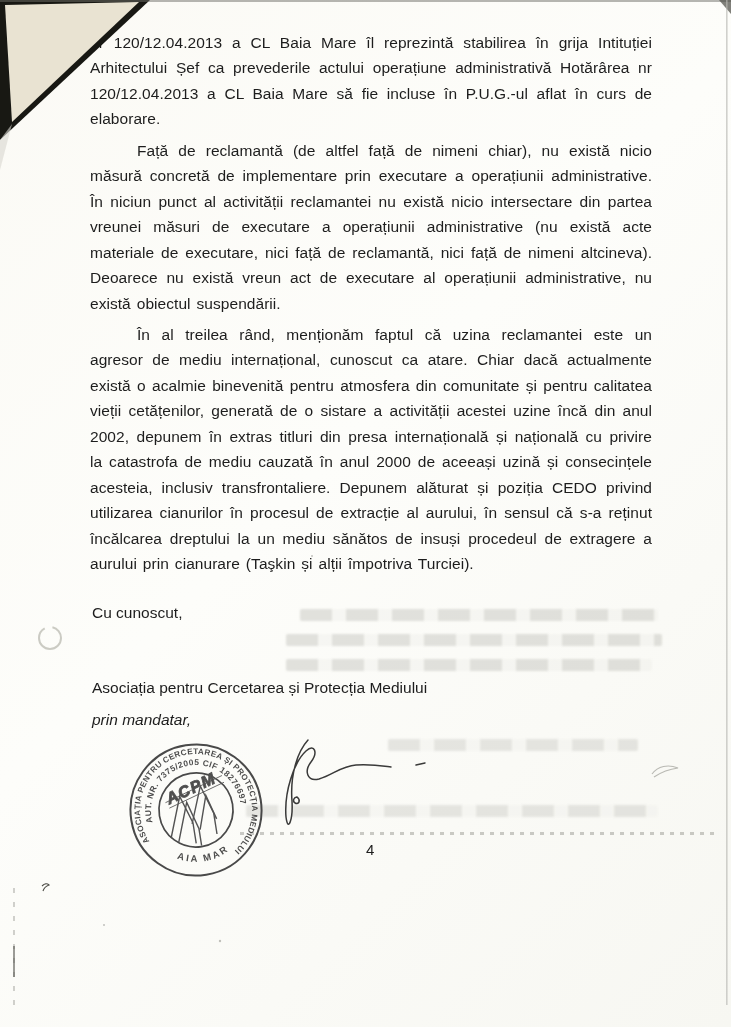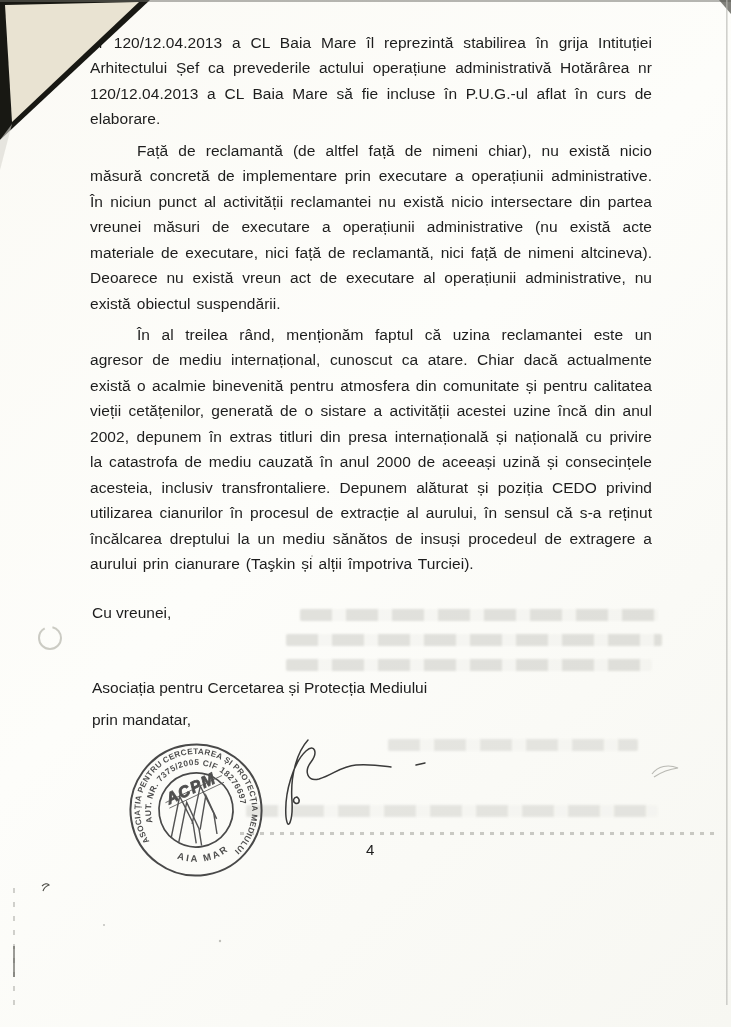--- a/index.html
+++ b/index.html
@@ -14,21 +14,21 @@
   .body-text{
     position:absolute;left:90px;top:30px;width:562px;
     font-size:15.5px;line-height:25.45px;
     text-align:justify;letter-spacing:.05px;word-spacing:1.6px;
   }
   .body-text p{margin:0 0 6px 0;}
   .body-text p.indent{text-indent:47px;}
   .sig-line{position:absolute;left:92px;font-size:15.5px;white-space:nowrap;}
   #closing{top:604px;}
   #org{top:679px;}
-  #mandatar{top:711px;}
+  #mandatar{top:711px;font-style:italic;}
   .page-number{position:absolute;left:366px;top:841px;font-size:15px;}
   
   .ghost{
     position:absolute;height:12px;border-radius:2px;
     filter:blur(1.1px);
     background:repeating-linear-gradient(90deg,
       rgba(148,148,140,.26) 0 32px, rgba(148,148,140,.05) 32px 46px);
   }
   .ghost-dots{
     position:absolute;height:3px;filter:blur(.4px);
@@ -43,21 +43,21 @@
 <body>
 
 <div class="page">
 
   <div class="body-text">
     <p>nr 120/12.04.2013 a CL Baia Mare îl reprezintă stabilirea în grija Intituției Arhitectului Șef ca prevederile actului operațiune administrativă Hotărârea nr 120/12.04.2013 a CL Baia Mare să fie incluse în P.U.G.-ul aflat în curs de elaborare.</p>
     <p class="indent">Față de reclamantă (de altfel față de nimeni chiar), nu există nicio măsură concretă de implementare prin executare a operațiunii administrative. În niciun punct al activității reclamantei nu există nicio intersectare din partea vreunei măsuri de executare a operațiunii administrative (nu există acte materiale de executare, nici față de reclamantă, nici față de nimeni altcineva). Deoarece nu există vreun act de executare al operațiunii administrative, nu există obiectul suspendării.</p>
     <p class="indent">În al treilea rând, menționăm faptul că uzina reclamantei este un agresor de mediu internațional, cunoscut ca atare. Chiar dacă actualmente există o acalmie binevenită pentru atmosfera din comunitate și pentru calitatea vieții cetățenilor, generată de o sistare a activității acestei uzine încă din anul 2002, depunem în extras titluri din presa internațională și națională cu privire la catastrofa de mediu cauzată în anul 2000 de aceeași uzină și consecințele acesteia, inclusiv transfrontaliere. Depunem alăturat și poziția CEDO privind utilizarea cianurilor în procesul de extracție al aurului, în sensul că s-a reținut încălcarea dreptului la un mediu sănătos de insuși procedeul de extragere a aurului prin cianurare (Taşkin și alții împotriva Turciei).</p>
   </div>
 
-  <div id="closing" class="sig-line">Cu vreunei,</div>
+  <div id="closing" class="sig-line">Cu cunoscut,</div>
   <div id="org" class="sig-line">Asociația pentru Cercetarea și Protecția Mediului</div>
   <div id="mandatar" class="sig-line">prin mandatar,</div>
 
   <div class="ghost" style="left:300px;top:609px;width:358px;"></div>
   <div class="ghost" style="left:286px;top:634px;width:376px;"></div>
   <div class="ghost" style="left:286px;top:659px;width:366px;"></div>
   <div class="ghost" style="left:388px;top:739px;width:250px;opacity:.8;"></div>
   <div class="ghost" style="left:246px;top:805px;width:412px;opacity:.8;"></div>
   <div class="ghost-dots" style="left:240px;top:832px;width:480px;"></div>
 

